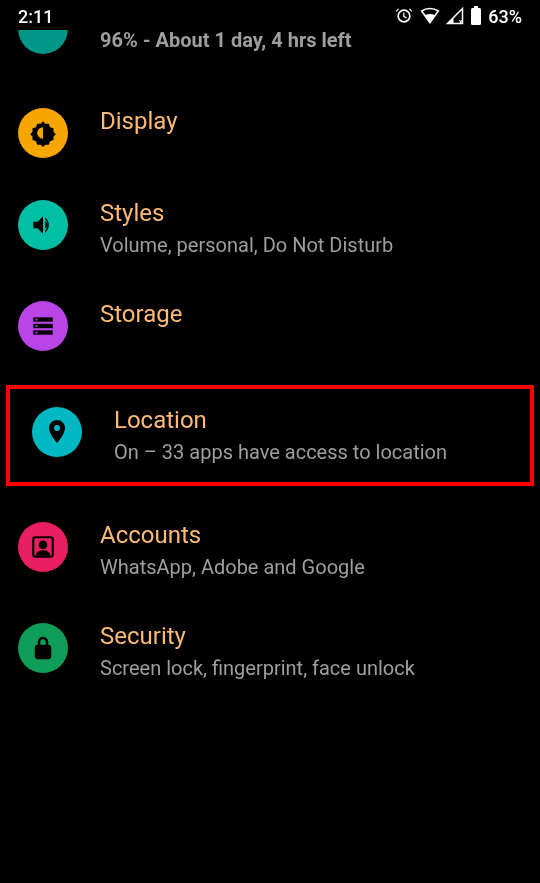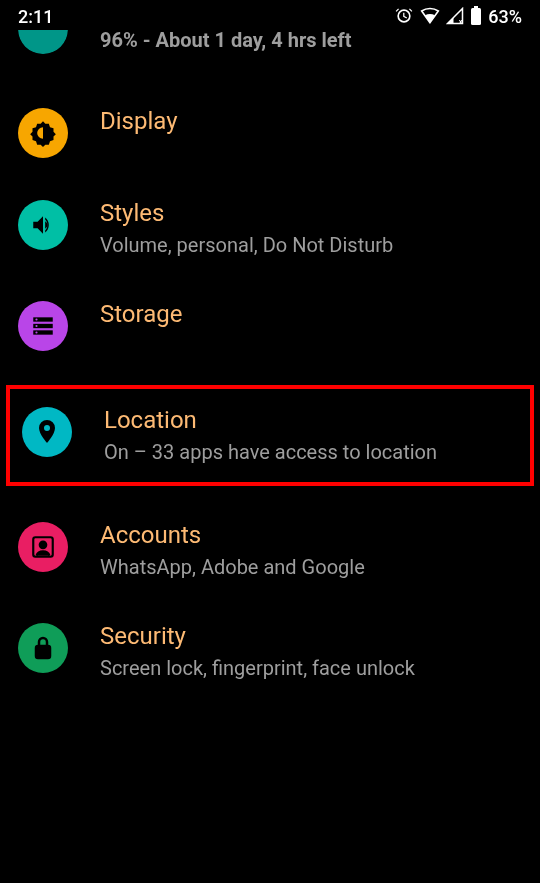--- a/index.html
+++ b/index.html
@@ -91,21 +91,21 @@
     .subtitle {
       font-size: 20px;
       color: #9e9e9e;
       line-height: 1.35;
     }
     .highlight-box {
       border: 4px solid #ff0000;
       margin: 0 6px;
     }
     .highlight-box .item {
-      padding: 16px 12px;
+      padding: 16px 22px;
       min-height: 80px;
     }
     .gap { height: 14px; }
   </style>
 </head>
 <body>
 
 <div class="status-bar">
   <span>2:11</span>
   <div class="status-right">

